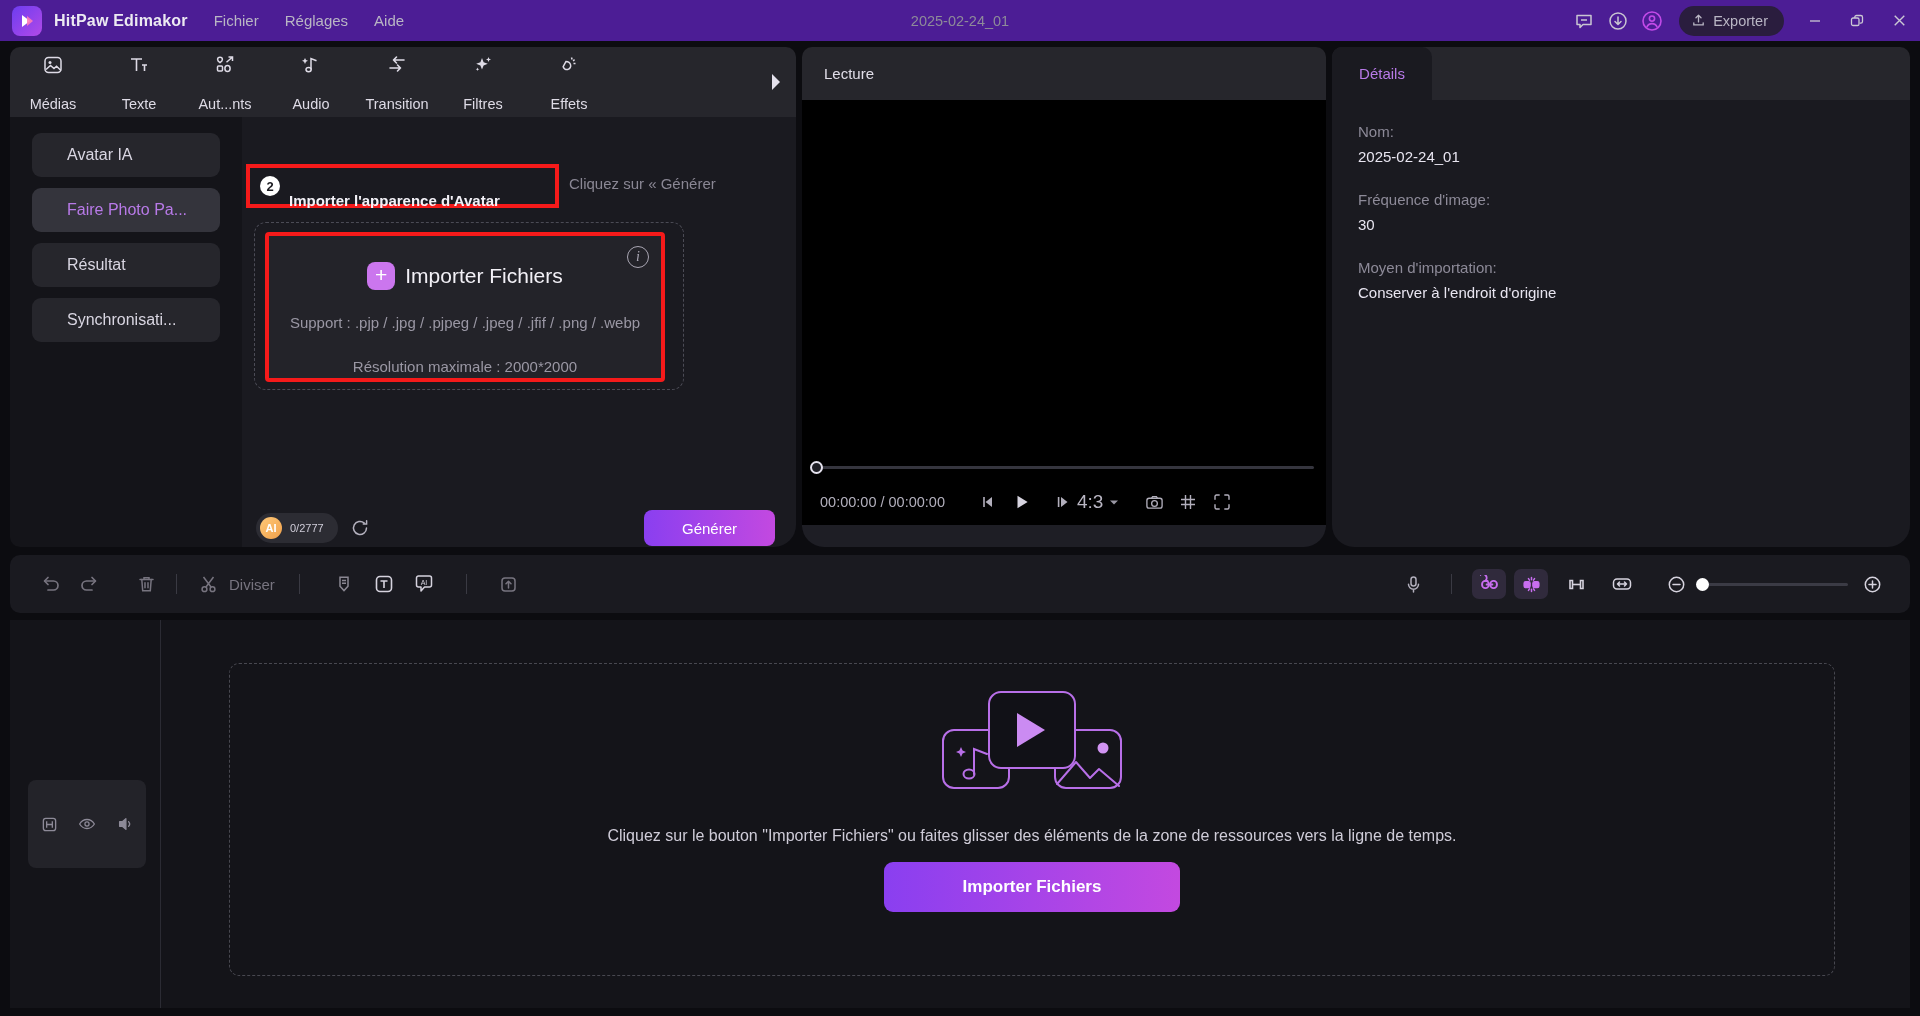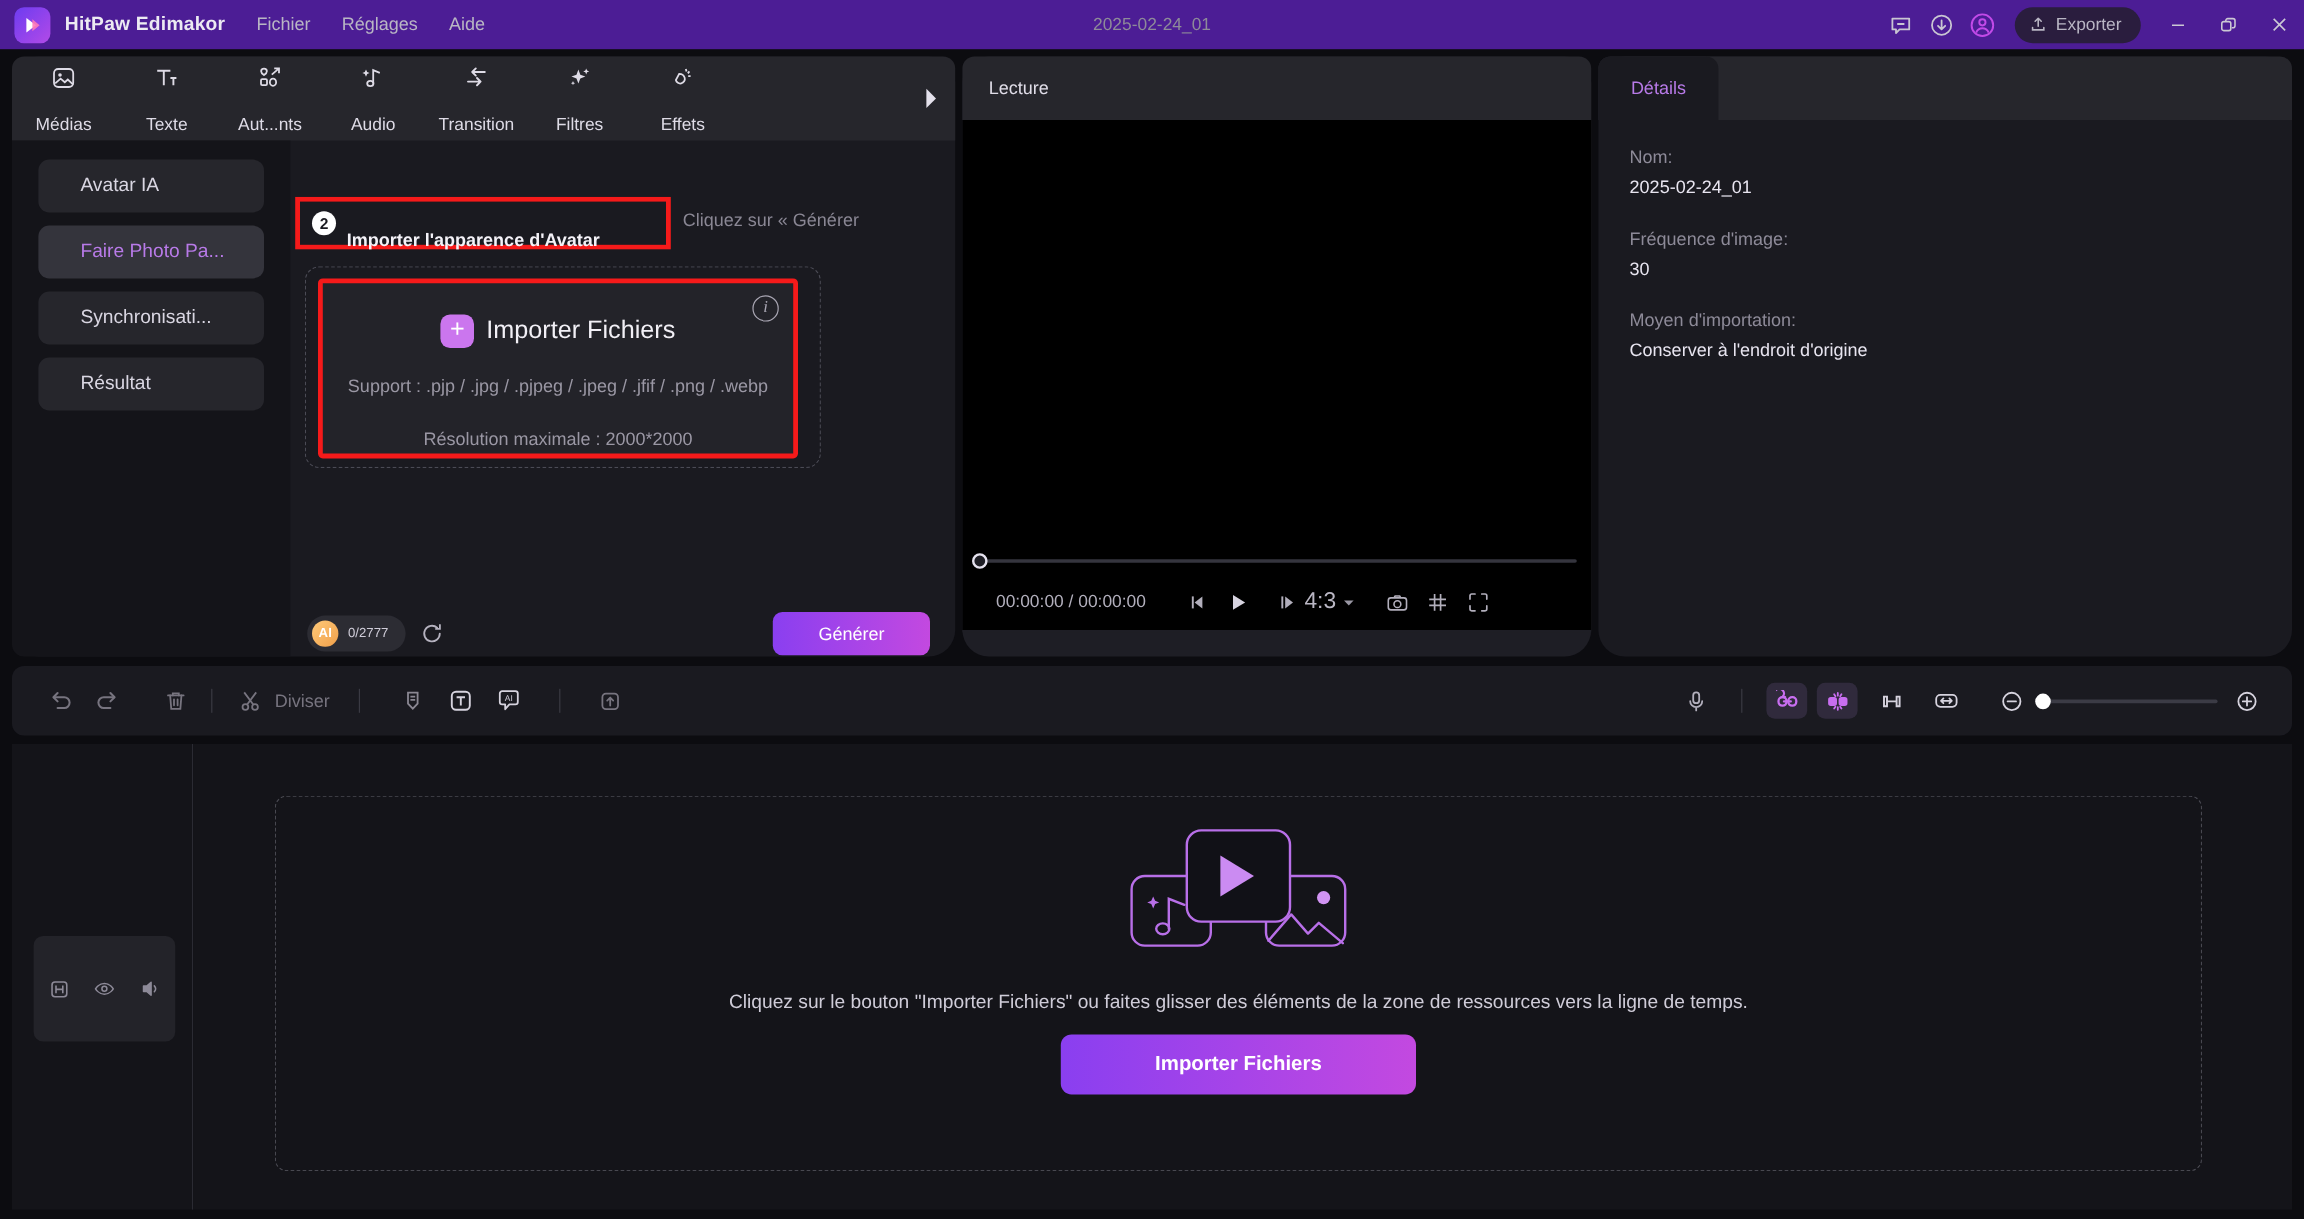--- a/index.html
+++ b/index.html
@@ -190,21 +190,21 @@
     background: #35353e; border-radius: 2px;
   }
   #seek-knob {
     position: absolute; left: 8px; top: 4px; width: 13px; height: 13px;
     border-radius: 50%; border: 2.5px solid #e5e2ee; background: #1e1e25;
   }
   #pv-controls {
     position: absolute; left: 0; bottom: 8px; width: 524px; height: 34px;
     display: flex; align-items: center; color: #b2afbc;
   }
-  #pv-time { margin-left: 28px; font-size: 14.5px; color: #b2afbc; }
+  #pv-time { margin-left: 18px; font-size: 14.5px; color: #b2afbc; }
   .pv-btn { width: 34px; height: 30px; display:flex; align-items:center; justify-content:center; }
   #ratio-group { display: flex; align-items: center; gap: 6px; color: #b9b6c3; font-size: 19px; }
 
   
   #details-tabbar {
     position: absolute; left: 0; top: 0; width: 578px; height: 53px;
     background: #26262c; border-radius: 10px 10px 0 0;
   }
   #details-tab {
     position: absolute; left: 0; top: 0; width: 100px; height: 53px;
@@ -433,24 +433,24 @@
   </div>
 
   <div id="sub-sidebar">
     <div class="sb-item">
       <span>Avatar IA</span>
     </div>
     <div class="sb-item active">
       <span>Faire Photo Pa...</span>
     </div>
     <div class="sb-item">
+      <span>Résultat</span>
+    </div>
+    <div class="sb-item">
       <span>Synchronisati...</span>
-    </div>
-    <div class="sb-item">
-      <span>Résultat</span>
     </div>
   </div>
 
   <div id="import-col">
 
     <div id="step-row">
       <div id="step-box">
         <span id="step-num">2</span>
         <span id="step-label">Importer l'apparence d'Avatar</span>
       </div>

